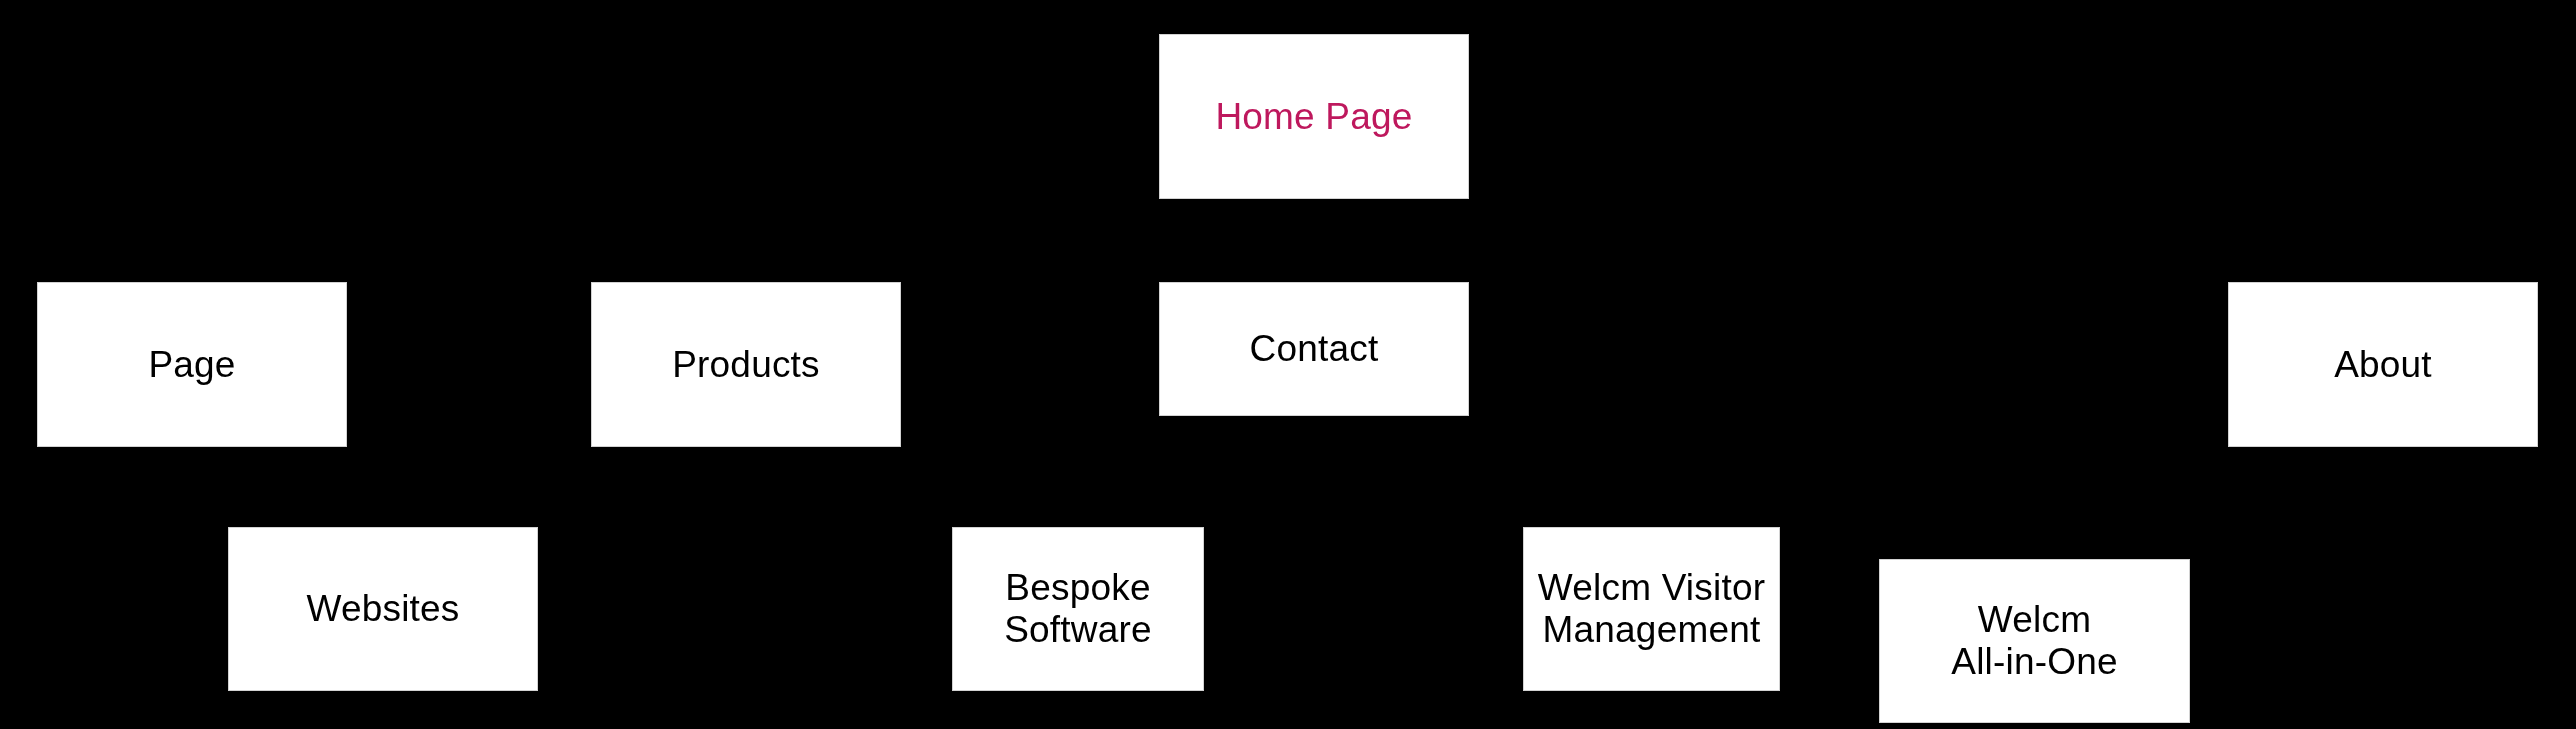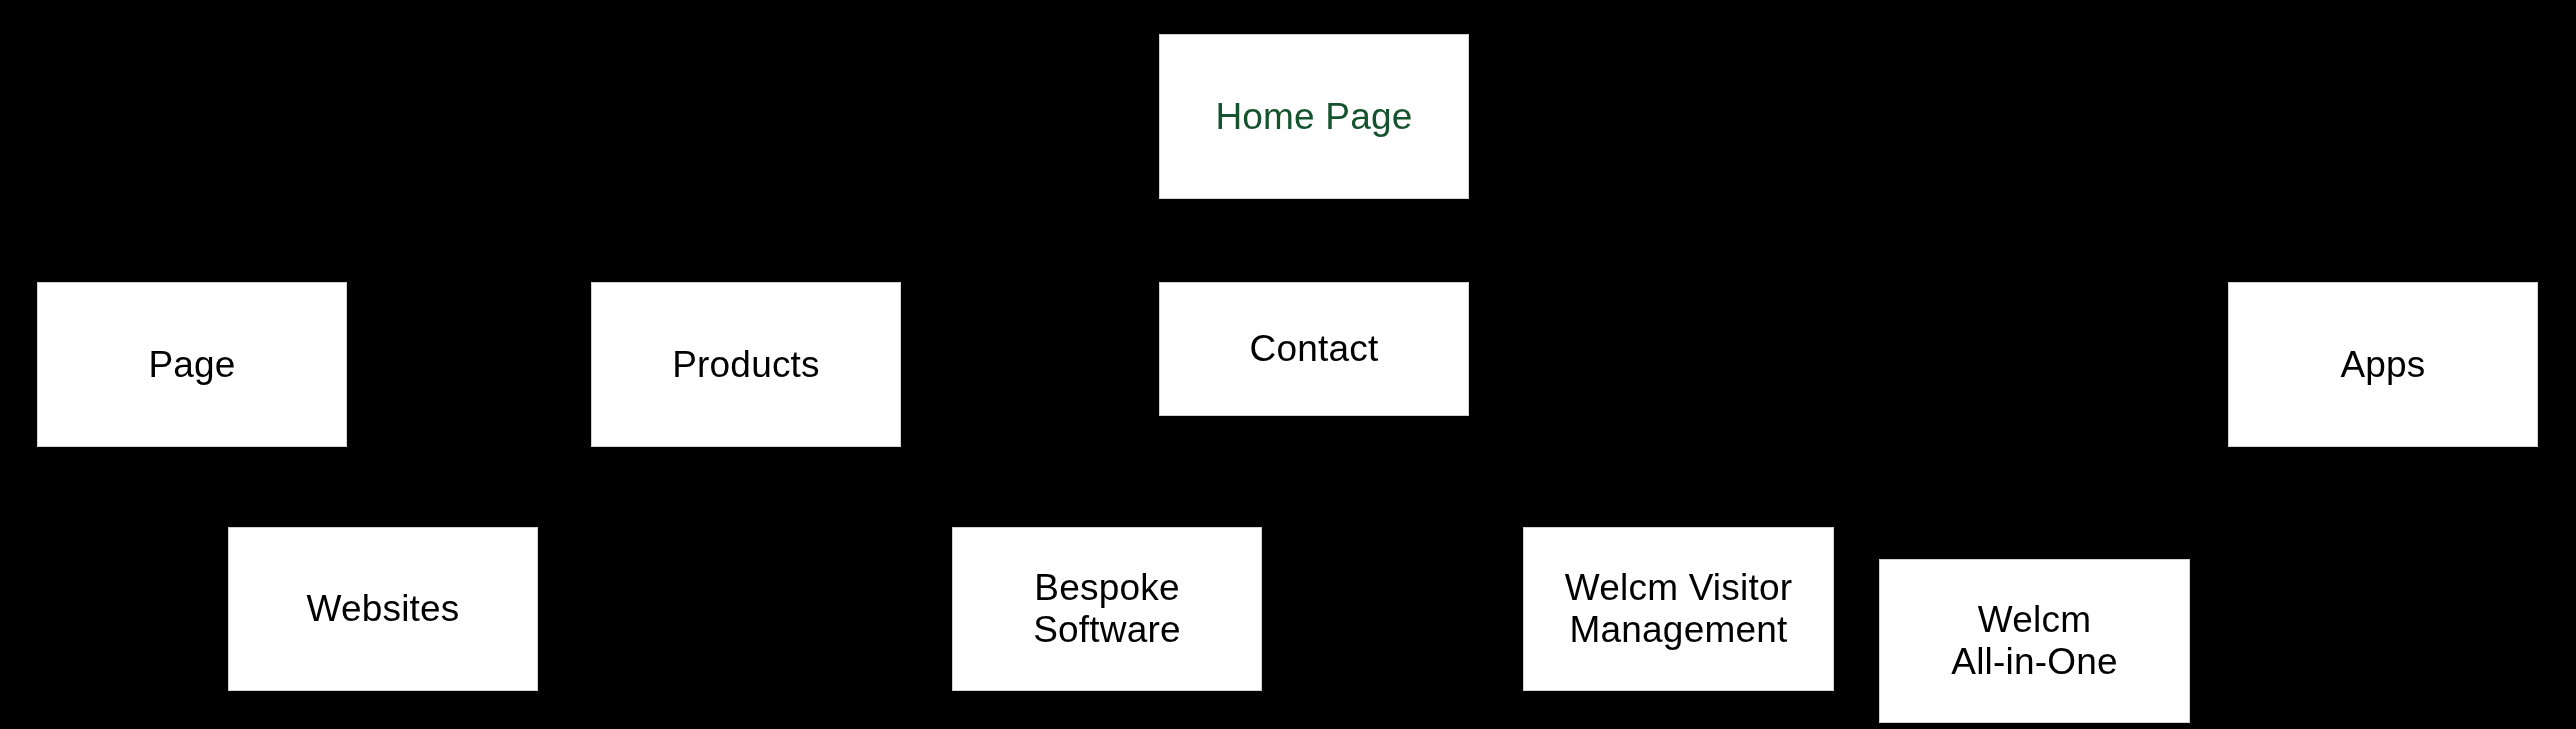--- a/index.html
+++ b/index.html
@@ -36,42 +36,42 @@
     letter-spacing: 0.2px;
     white-space: pre-line;
     padding: 0 8px;
   }
 </style>
 </head>
 <body>
 
 <div id="sitemap-canvas" style="background: rgb(0, 0, 0);">
     <div class="node" style="left: 1159px; top: 34px; width: 310px; height: 165px; background: rgb(255, 255, 255); border-color: rgb(210, 210, 210);">
-      <span class="node-label" style="color: #14532d;">Home Page</span>
+      <span class="node-label" style="color: #be185d;">Home Page</span>
     </div>
     <div class="node" style="left: 37px; top: 282px; width: 310px; height: 165px; background: rgb(255, 255, 255); border-color: rgb(210, 210, 210);">
       <span class="node-label" style="color: rgb(0, 0, 0);">Page</span>
     </div>
     <div class="node" style="left: 591px; top: 282px; width: 310px; height: 165px; background: rgb(255, 255, 255); border-color: rgb(210, 210, 210);">
       <span class="node-label" style="color: rgb(0, 0, 0);">Products</span>
     </div>
     <div class="node" style="left: 1159px; top: 282px; width: 310px; height: 134px; background: rgb(255, 255, 255); border-color: rgb(210, 210, 210);">
       <span class="node-label" style="color: rgb(0, 0, 0);">Contact</span>
     </div>
     <div class="node" style="left: 2228px; top: 282px; width: 310px; height: 165px; background: rgb(255, 255, 255); border-color: rgb(210, 210, 210);">
-      <span class="node-label" style="color: rgb(0, 0, 0);">Apps</span>
+      <span class="node-label" style="color: rgb(0, 0, 0);">About</span>
     </div>
     <div class="node" style="left: 228px; top: 527px; width: 310px; height: 164px; background: rgb(255, 255, 255); border-color: rgb(210, 210, 210);">
       <span class="node-label" style="color: rgb(0, 0, 0);">Websites</span>
     </div>
-    <div class="node" style="left: 952px; top: 527px; width: 310px; height: 164px; background: rgb(255, 255, 255); border-color: rgb(210, 210, 210);">
+    <div class="node" style="left: 952px; top: 527px; width: 252px; height: 164px; background: rgb(255, 255, 255); border-color: rgb(210, 210, 210);">
       <span class="node-label" style="color: rgb(0, 0, 0);">Bespoke
 Software</span>
     </div>
-    <div class="node" style="left: 1523px; top: 527px; width: 311px; height: 164px; background: rgb(255, 255, 255); border-color: rgb(210, 210, 210);">
+    <div class="node" style="left: 1523px; top: 527px; width: 257px; height: 164px; background: rgb(255, 255, 255); border-color: rgb(210, 210, 210);">
       <span class="node-label" style="color: rgb(0, 0, 0);">Welcm Visitor
 Management</span>
     </div>
     <div class="node" style="left: 1879px; top: 527px; width: 311px; height: 164px; background: rgb(255, 255, 255); border-color: rgb(210, 210, 210); margin-top: 32px;">
       <span class="node-label" style="color: rgb(0, 0, 0);">Welcm
 All-in-One</span>
     </div>
   </div>
 
 

